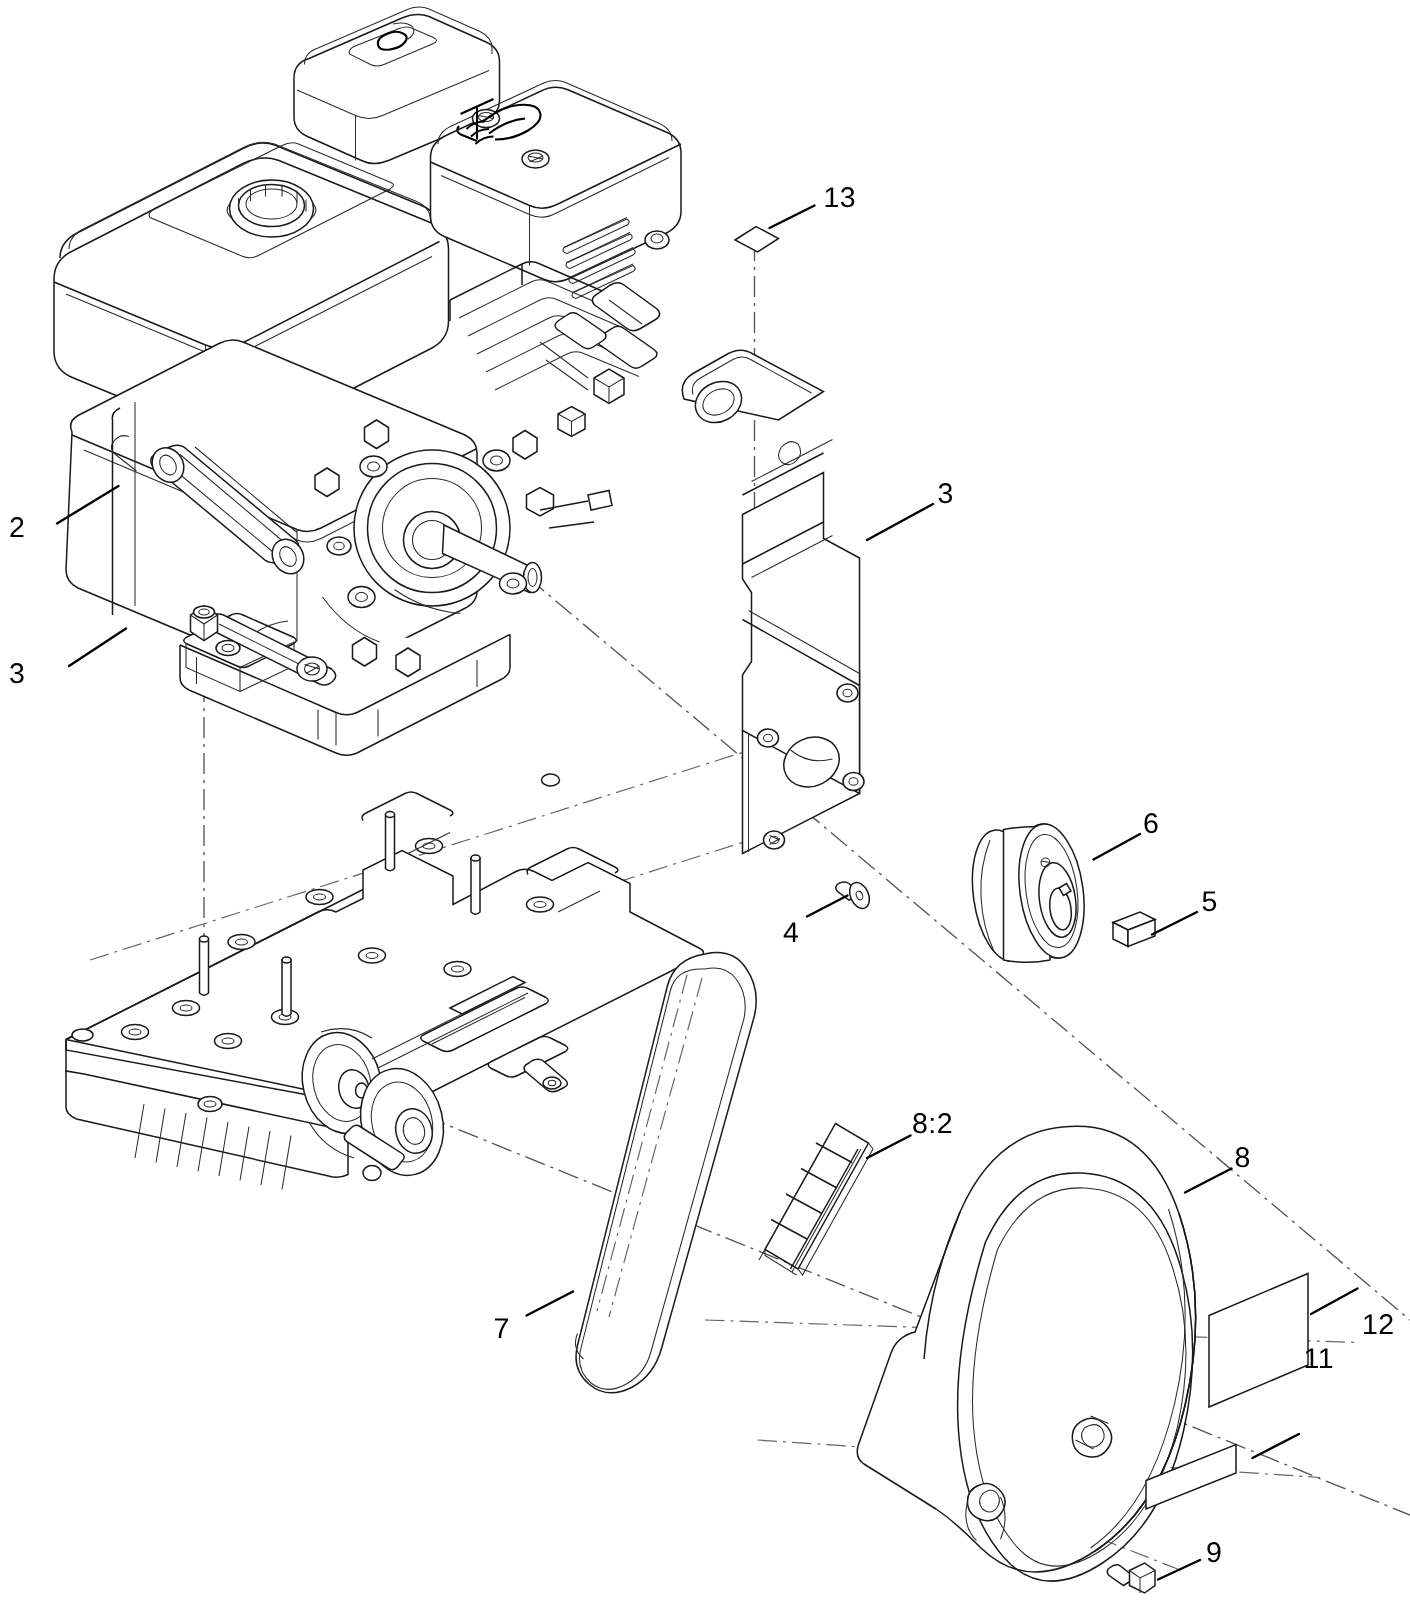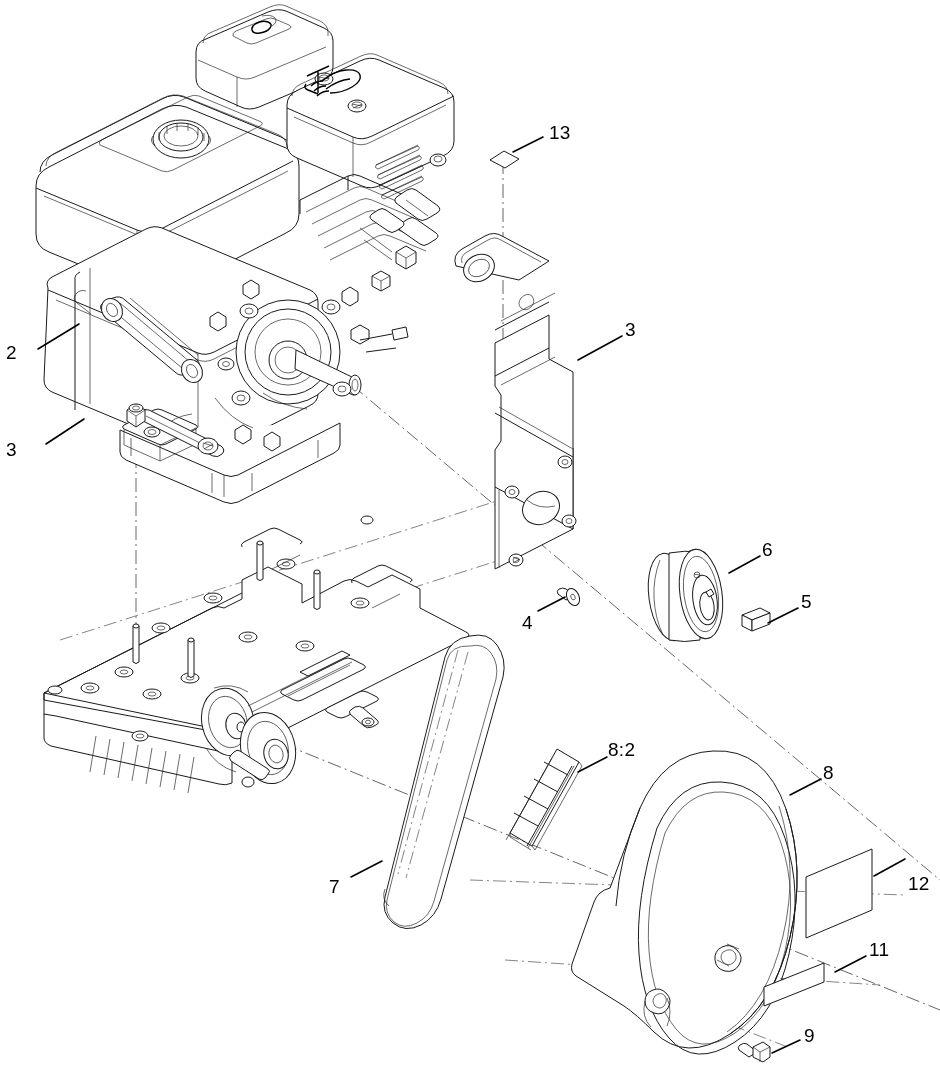--- a/index.html
+++ b/index.html
@@ -502,16 +502,16 @@
   <div class="callout-label" style="left:6px;  top:440px;">3</div>
   <div class="callout-label" style="left:549px;top:123px;">13</div>
   <div class="callout-label" style="left:625px;top:320px;">3</div>
   <div class="callout-label" style="left:522px;top:613px;">4</div>
   <div class="callout-label" style="left:762px;top:540px;">6</div>
   <div class="callout-label" style="left:801px;top:592px;">5</div>
   <div class="callout-label" style="left:329px;top:877px;">7</div>
   <div class="callout-label" style="left:608px;top:740px;">8:2</div>
   <div class="callout-label" style="left:823px;top:763px;">8</div>
   <div class="callout-label" style="left:908px;top:843px;margin-top:31px;">12</div>
-  <div class="callout-label" style="left:869px;top:940px;">11</div>
+  <div class="callout-label" style="left:869px;top:897px;">11</div>
   <div class="callout-label" style="left:804px;top:1026px;">9</div>
 
 </div>
 
 </body></html>

